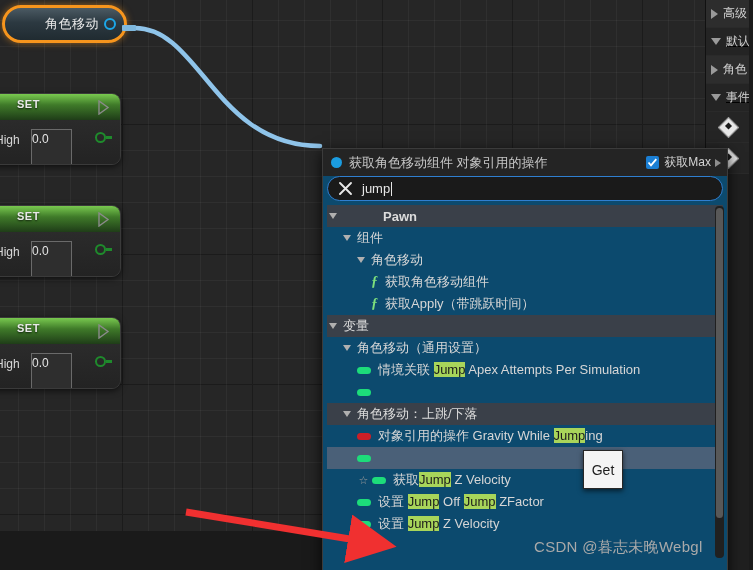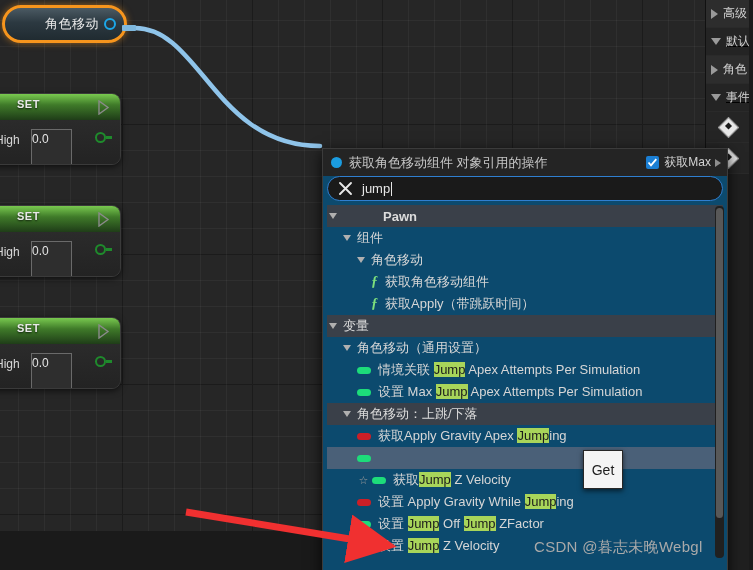--- a/index.html
+++ b/index.html
@@ -534,46 +534,40 @@
           <span>角色移动（通用设置）</span>
         </div>
         <div class="row">
           <span style="display: inline-block; flex: 0 0 auto; width: 30px;"></span>
           <span class="var-pill pill-green"></span>
           <span><span>情境关联 </span><span class="hl">Jump</span><span> Apex Attempts Per Simulation</span></span>
         </div>
         <div class="row">
           <span style="display: inline-block; flex: 0 0 auto; width: 30px;"></span>
           <span class="var-pill pill-green"></span>
-          <span><span>设置 Max </span><span class="hl">Jump</span><span> Apex Attempts Per Simulation</span></span>
         </div>
         <div class="row cat">
           <span style="display: inline-block; flex: 0 0 auto; width: 16px;"></span>
           <span class="tw"></span>
           <span>角色移动：上跳/下落</span>
         </div>
         <div class="row">
           <span style="display: inline-block; flex: 0 0 auto; width: 30px;"></span>
           <span class="var-pill pill-red"></span>
-          <span><span>获取Apply Gravity Apex </span><span class="hl">Jump</span><span>ing</span></span>
+          <span><span>对象引用的操作 Gravity While </span><span class="hl">Jump</span><span>ing</span></span>
         </div>
         <div class="row sel">
           <span style="display: inline-block; flex: 0 0 auto; width: 30px;"></span>
           <span class="var-pill pill-green"></span>
         </div>
         <div class="row">
           <span style="display: inline-block; flex: 0 0 auto; width: 30px;"></span>
           <span class="star">☆</span>
           <span class="var-pill pill-green"></span>
           <span><span>获取</span><span class="hl">Jump</span><span> Z Velocity</span></span>
-        </div>
-        <div class="row">
-          <span style="display: inline-block; flex: 0 0 auto; width: 30px;"></span>
-          <span class="var-pill pill-red"></span>
-          <span><span>设置 Apply Gravity While </span><span class="hl">Jump</span><span>ing</span></span>
         </div>
         <div class="row">
           <span style="display: inline-block; flex: 0 0 auto; width: 30px;"></span>
           <span class="var-pill pill-green"></span>
           <span><span>设置 </span><span class="hl">Jump</span><span> Off </span><span class="hl">Jump</span><span> ZFactor</span></span>
         </div>
         <div class="row">
           <span style="display: inline-block; flex: 0 0 auto; width: 30px;"></span>
           <span class="var-pill pill-green"></span>
           <span><span>设置 </span><span class="hl">Jump</span><span> Z Velocity</span></span>

